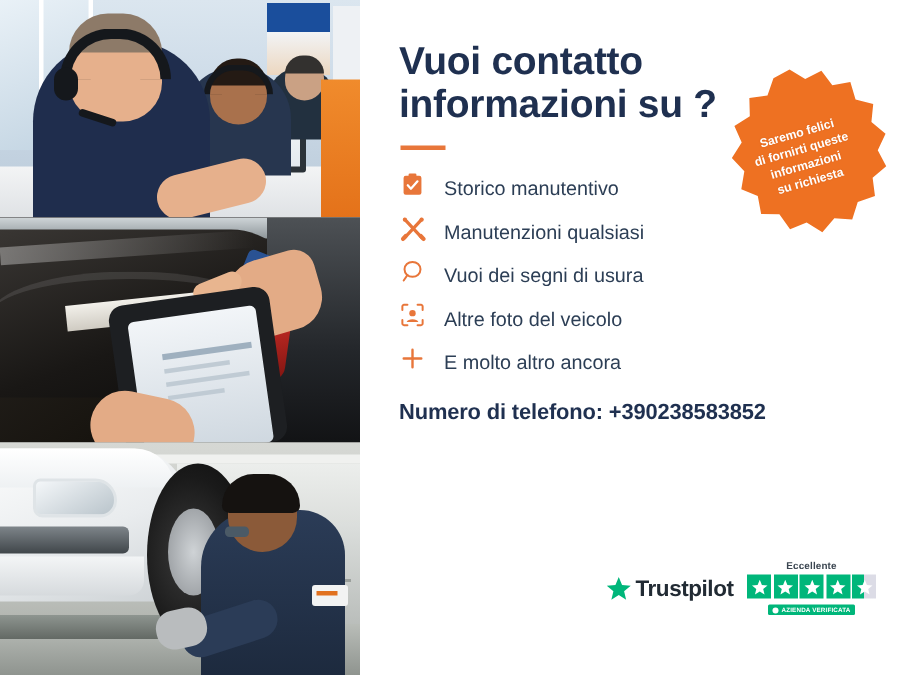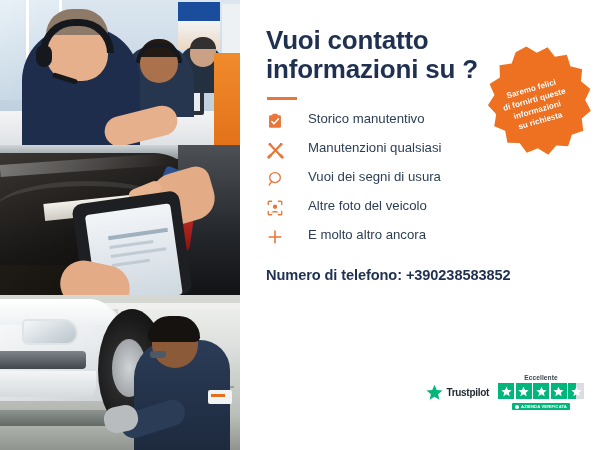--- a/index.html
+++ b/index.html
@@ -203,22 +203,22 @@
   .badge-text {
     font-size:8.2px; font-weight:bold; color:#ffffff;
     text-align:center; line-height:1.34;
     transform:rotate(-7deg);
     text-shadow:0 0 1px rgba(150,60,0,.25);
   }
 
   
   .features { margin-top:2px; position:relative; z-index:3; }
   .feature {
-    display:flex; align-items:flex-start;
-    gap:24px; margin-bottom:9px;
+    display:flex; align-items:flex-end;
+    gap:12px; margin-bottom:9px;
     height:20px;
   }
   .f-icon {
     width:18px; height:18px; flex:0 0 18px;
     display:flex; align-items:center; justify-content:center;
     color:#e8763a;
   }
   .f-label {
     font-size:13.2px; color:#2c3e55; line-height:1;
   }
@@ -233,21 +233,21 @@
     margin-top:9px;
     font-size:11.2px; color:#4a5a6d; line-height:1.52;
   }
 
   
   .trust {
     position:absolute; right:16px; bottom:40px;
     display:flex; align-items:center; gap:9px;
   }
   .tp-logo { display:flex; align-items:center; gap:3px; }
-  .tp-name { font-size:10px; font-weight:bold; color:#222b34; letter-spacing:-0.3px; }
+  .tp-name { font-size:15px; font-weight:bold; color:#222b34; letter-spacing:-0.3px; }
   .tp-rating { display:flex; flex-direction:column; align-items:center; gap:2px; }
   .tp-excellent { font-size:6.6px; font-weight:bold; color:#3a4550; letter-spacing:.1px; }
   .tp-stars { display:flex; gap:1.5px; }
   .tp-star {
     width:16px; height:16px; background:#00b67a;
     display:flex; align-items:center; justify-content:center;
   }
   .tp-star.half { background:linear-gradient(90deg,#00b67a 52%,#dcdce6 52%); }
   .tp-verified {
     margin-top:2px;

